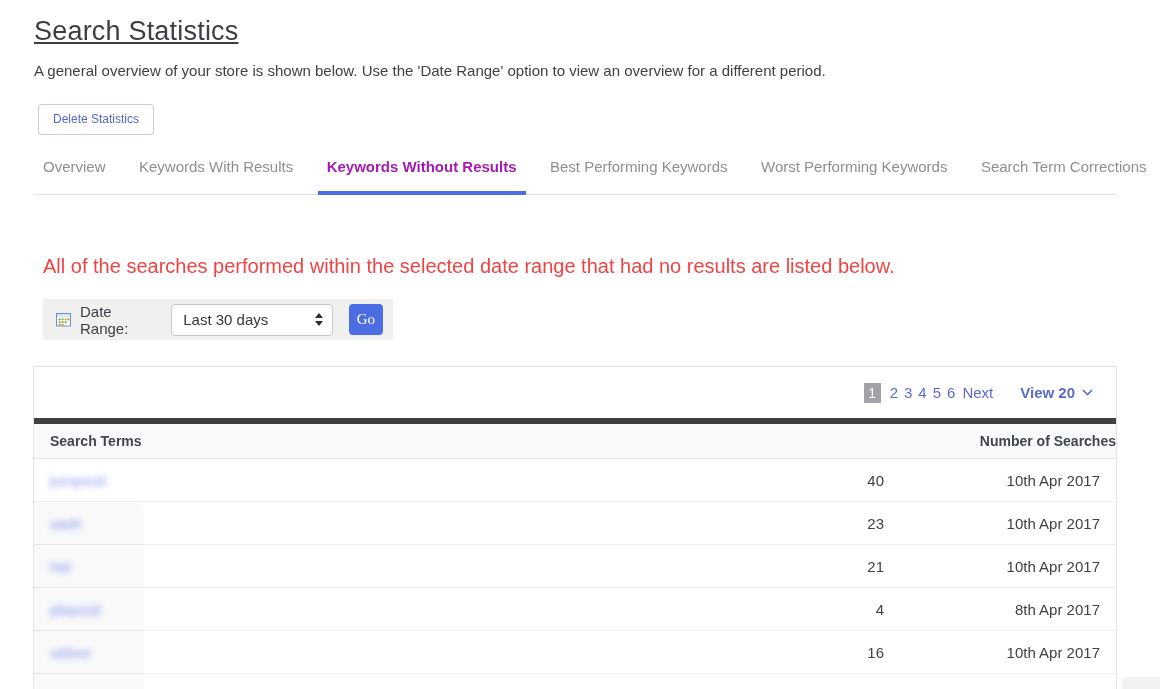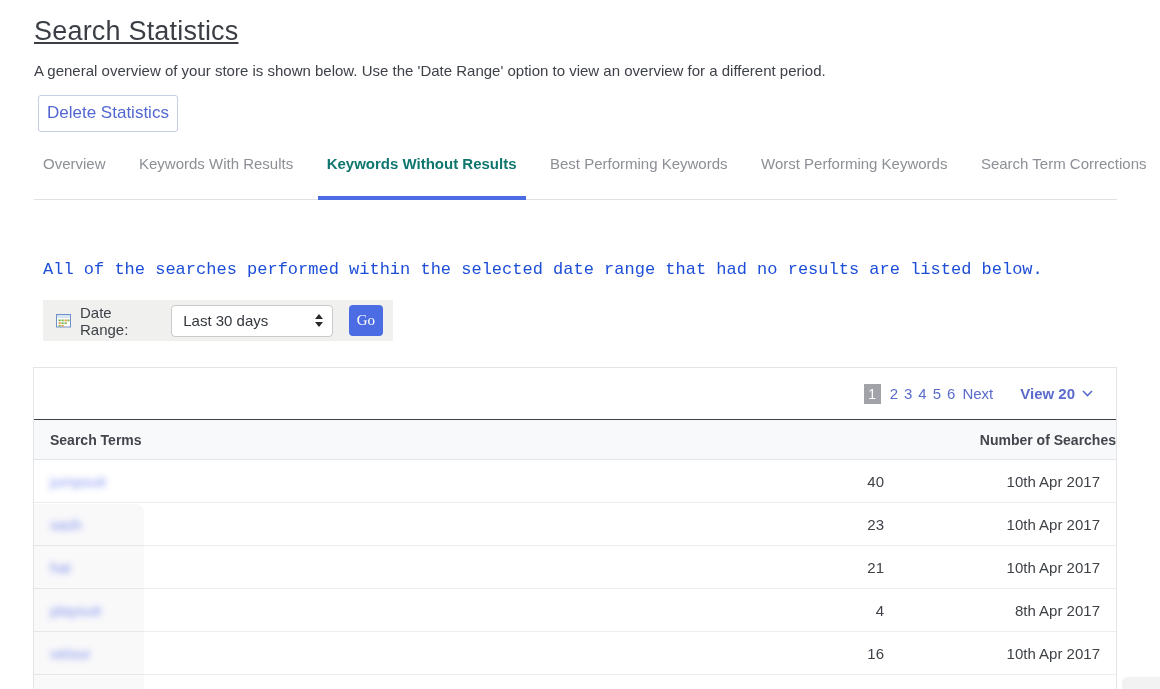--- a/index.html
+++ b/index.html
@@ -4,32 +4,32 @@
 <style>
   * { margin:0; padding:0; box-sizing:border-box; }
   html,body { width:1160px; height:689px; background:#ffffff; overflow:hidden;
               font-family:"Liberation Sans", sans-serif; }
   .page { position:relative; width:1160px; height:689px; }
 
   
   .page-title { margin:16px 0 0 34px; font-size:27px; font-weight:400; color:#3b3f45; letter-spacing:.2px;text-decoration:underline; }
   .page-subtitle { margin:15px 0 0 34px; font-size:15px; color:#3e4248; }
 
-  .btn-delete { display:inline-block; margin:16px 0 0 38px; padding:7px 8px 8px;
+  .btn-delete { display:inline-block; margin:25px 0 0 38px; padding:7px 14px 8px;
                 background:#fff; border:1px solid #c6cde5; border-radius:3px;
-                color:#5267d2; font-size:17px; font-family:inherit; cursor:pointer; }
+                color:#5267d2; font-size:12px; font-family:inherit; cursor:pointer; }
 
   
   .tabs { margin:22px 43px 0 34px; border-bottom:1px solid #dfe1e4; white-space:nowrap; }
   .tab { display:inline-block; padding:0 9px 12px; margin-right:11px; font-size:15px;
          color:#8c8f95; cursor:pointer; position:relative; top:1px; }
-  .tab.active { color:#0f766e; font-weight:700; border-bottom:4px solid #4b6ce3; padding-bottom:24px; }
+  .tab.active { color:#a21caf; font-weight:700; border-bottom:4px solid #4b6ce3; padding-bottom:16px; }
 
   
-  .section-desc { margin:60px 0 0 43px; font-size:17px; color:#1d4ed8;font-family:Liberation Mono, monospace; }
+  .section-desc { margin:60px 0 0 43px; font-size:20px; color:#ef4444; }
   .date-bar { margin:21px 0 0 43px; width:350px; height:41px; background:#f0f0ee;
               display:flex; align-items:center; padding:0 10px; }
   .cal-icon { display:inline-flex; margin-left:3px; }
   .dr-label { margin-left:9px; font-size:15px; color:#3e4248; }
   .dr-select { margin-left:9px; width:165px; height:32px; background:#fff;
                border:1px solid #c9c9c9; border-radius:4px; display:flex; align-items:center;
                justify-content:space-between; padding:0 9px 0 11px; font-size:15px; color:#33373d; cursor:pointer; }
   .stepper { display:flex; flex-direction:column; align-items:center; }
   .stepper .up   { width:0;height:0;border-left:4px solid transparent;border-right:4px solid transparent;border-bottom:5px solid #2b2b2b; margin-bottom:3px; }
   .stepper .down { width:0;height:0;border-left:4px solid transparent;border-right:4px solid transparent;border-top:5px solid #2b2b2b; }
@@ -42,21 +42,21 @@
   .pagination-row { height:51px; display:flex; align-items:center; justify-content:flex-end;
                     padding-right:23px; font-size:15px; }
   .page-current { display:inline-block; min-width:17px; height:20px; line-height:20px; text-align:center;
                   background:#a1a3a8; color:#fff; font-size:14px; margin-right:6px; }
   .page-link { color:#5a6bcb; text-decoration:none; margin:0 3px; cursor:pointer; }
   .page-next { margin-left:4px; }
   .view-select { margin-left:24px; color:#5a6bcb; cursor:pointer; display:inline-flex; align-items:center;font-weight:bold; }
   .view-select svg { margin-left:7px; }
 
   .thead { display:flex; height:41px; align-items:center; background:#f8f9fa;
-           border-top:1px solid #404040; border-bottom:1px solid #e2e4e8;
+           border-top:6px solid #404040; border-bottom:1px solid #e2e4e8;
            font-size:14px; font-weight:700; color:#42464c; }
   .tr { display:flex; height:43px; align-items:center; border-bottom:1px solid #ededee;
         font-size:15px; color:#3e4247; }
   .col-term { flex:1; padding-left:16px; text-align:left; }
   .col-num  { width:190px; text-align:right; }
   .col-date { width:232px; text-align:right; padding-right:16px; }
 
   .term-link { color:#7b8cee; text-decoration:none; filter:blur(3.2px); opacity:.9; cursor:pointer; }
 
   .redaction-overlay { position:absolute; left:0; top:136px; bottom:0; width:110px;

